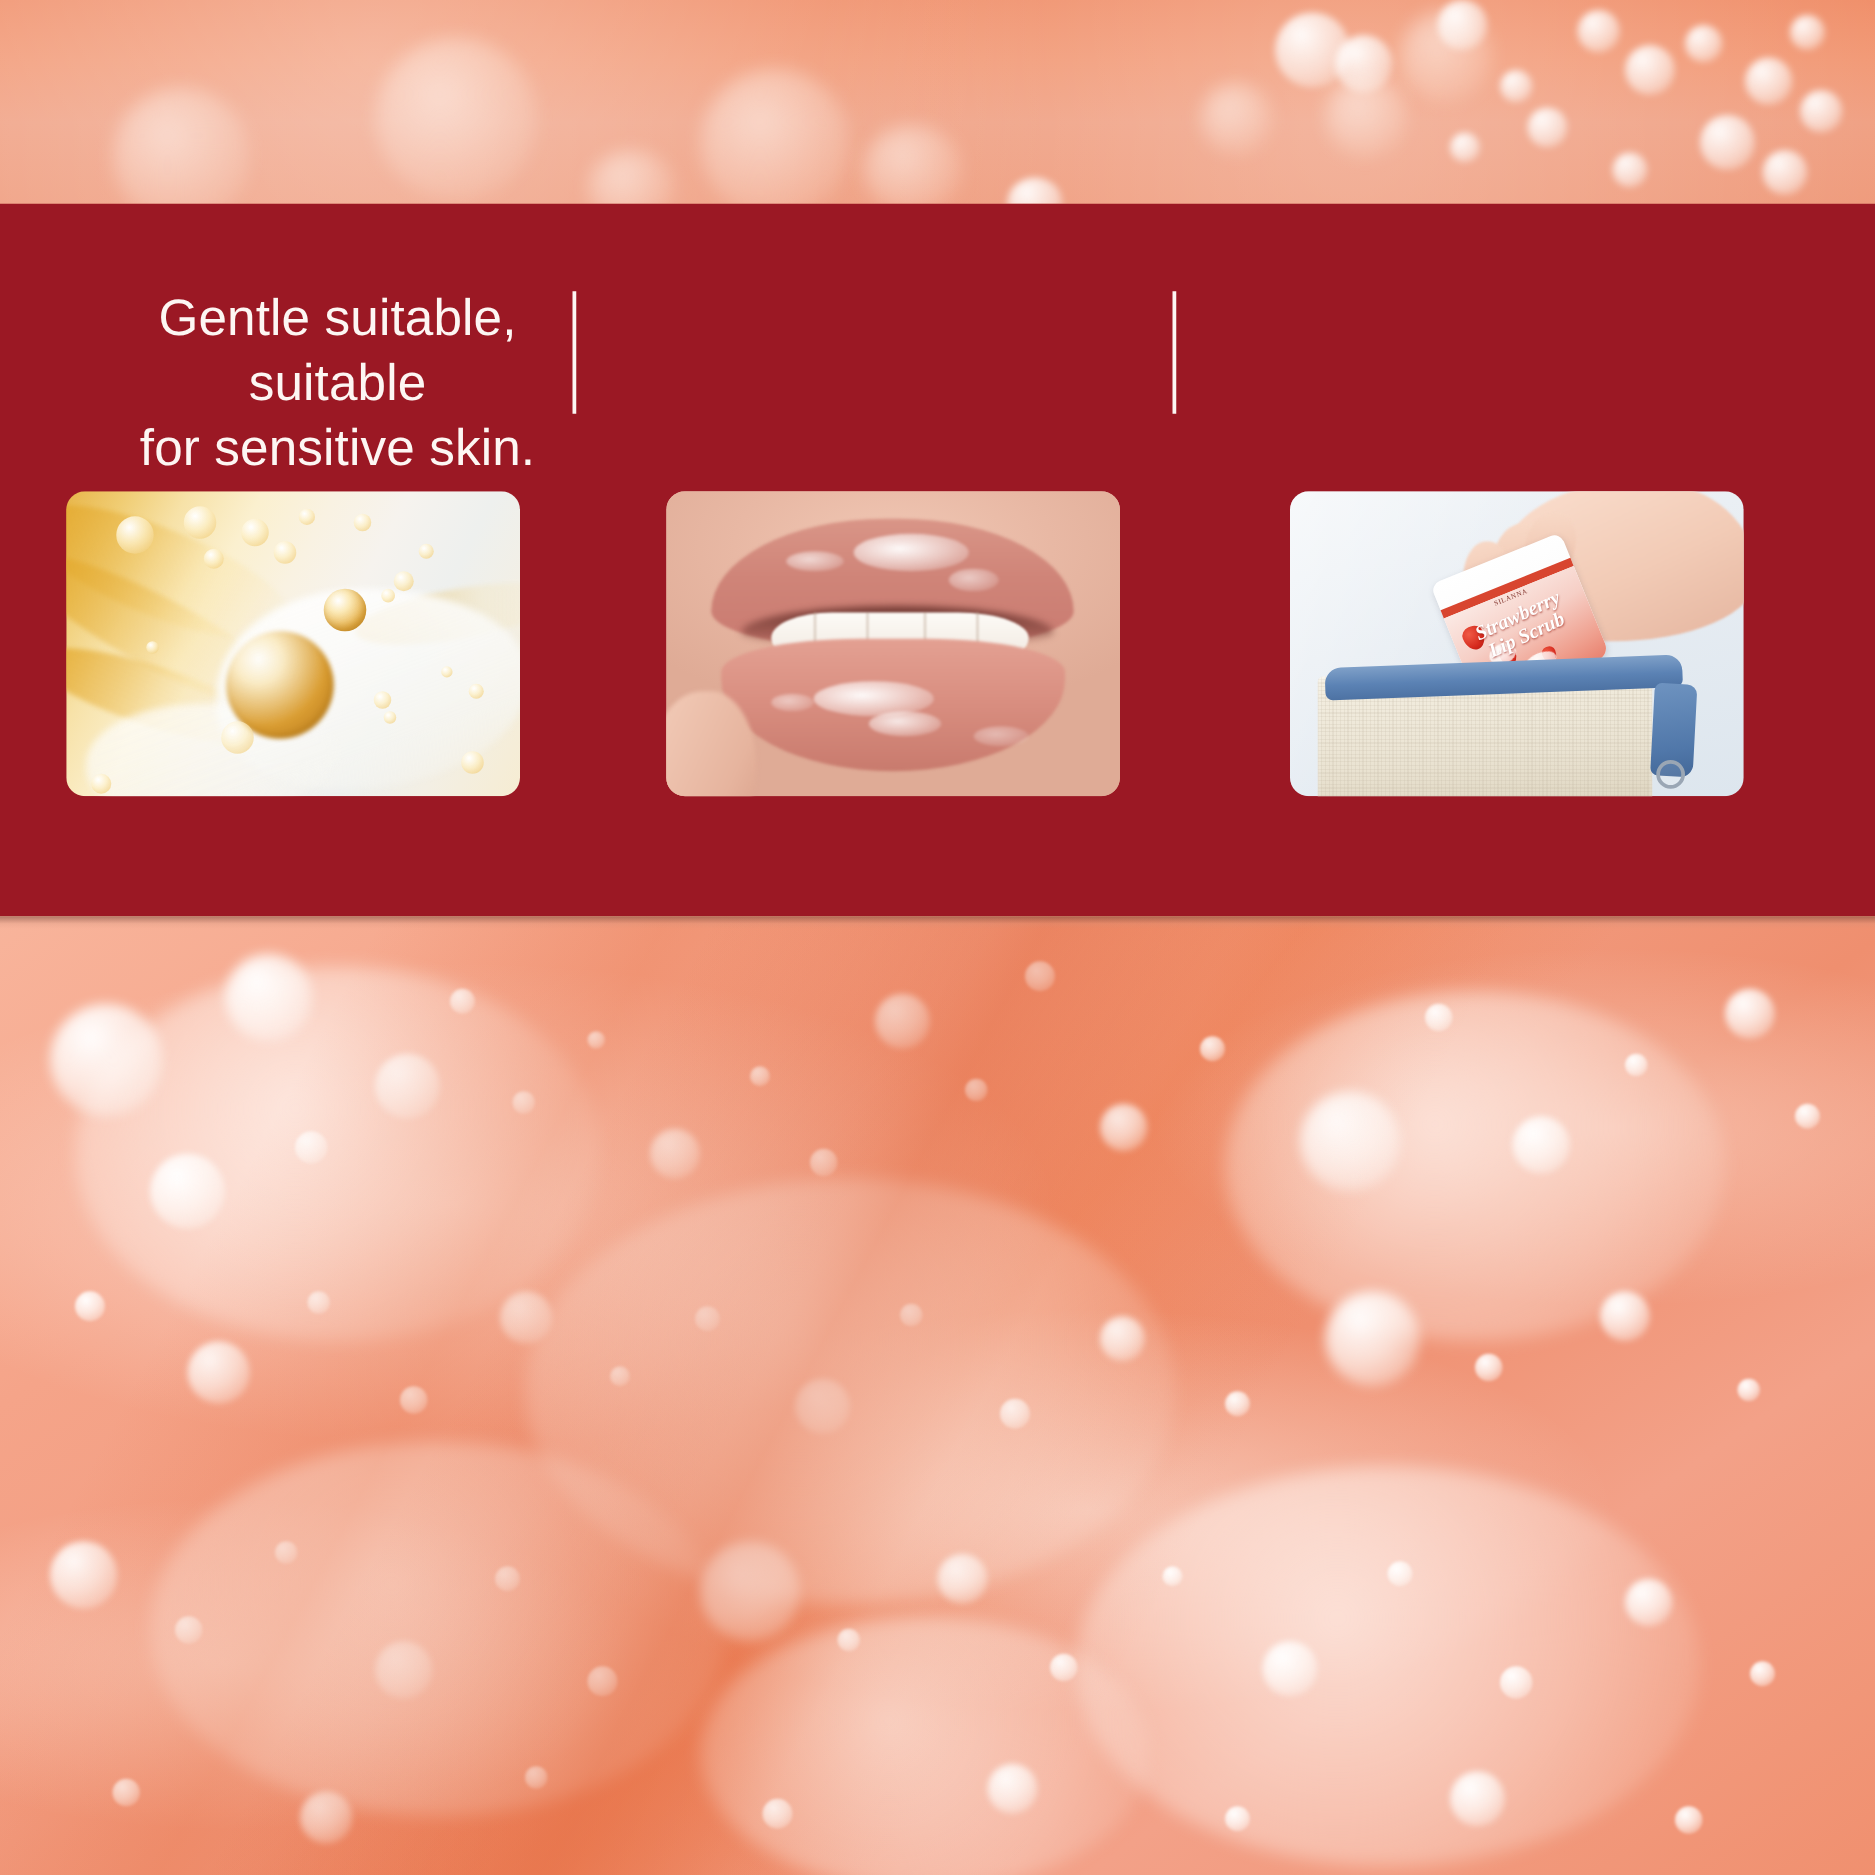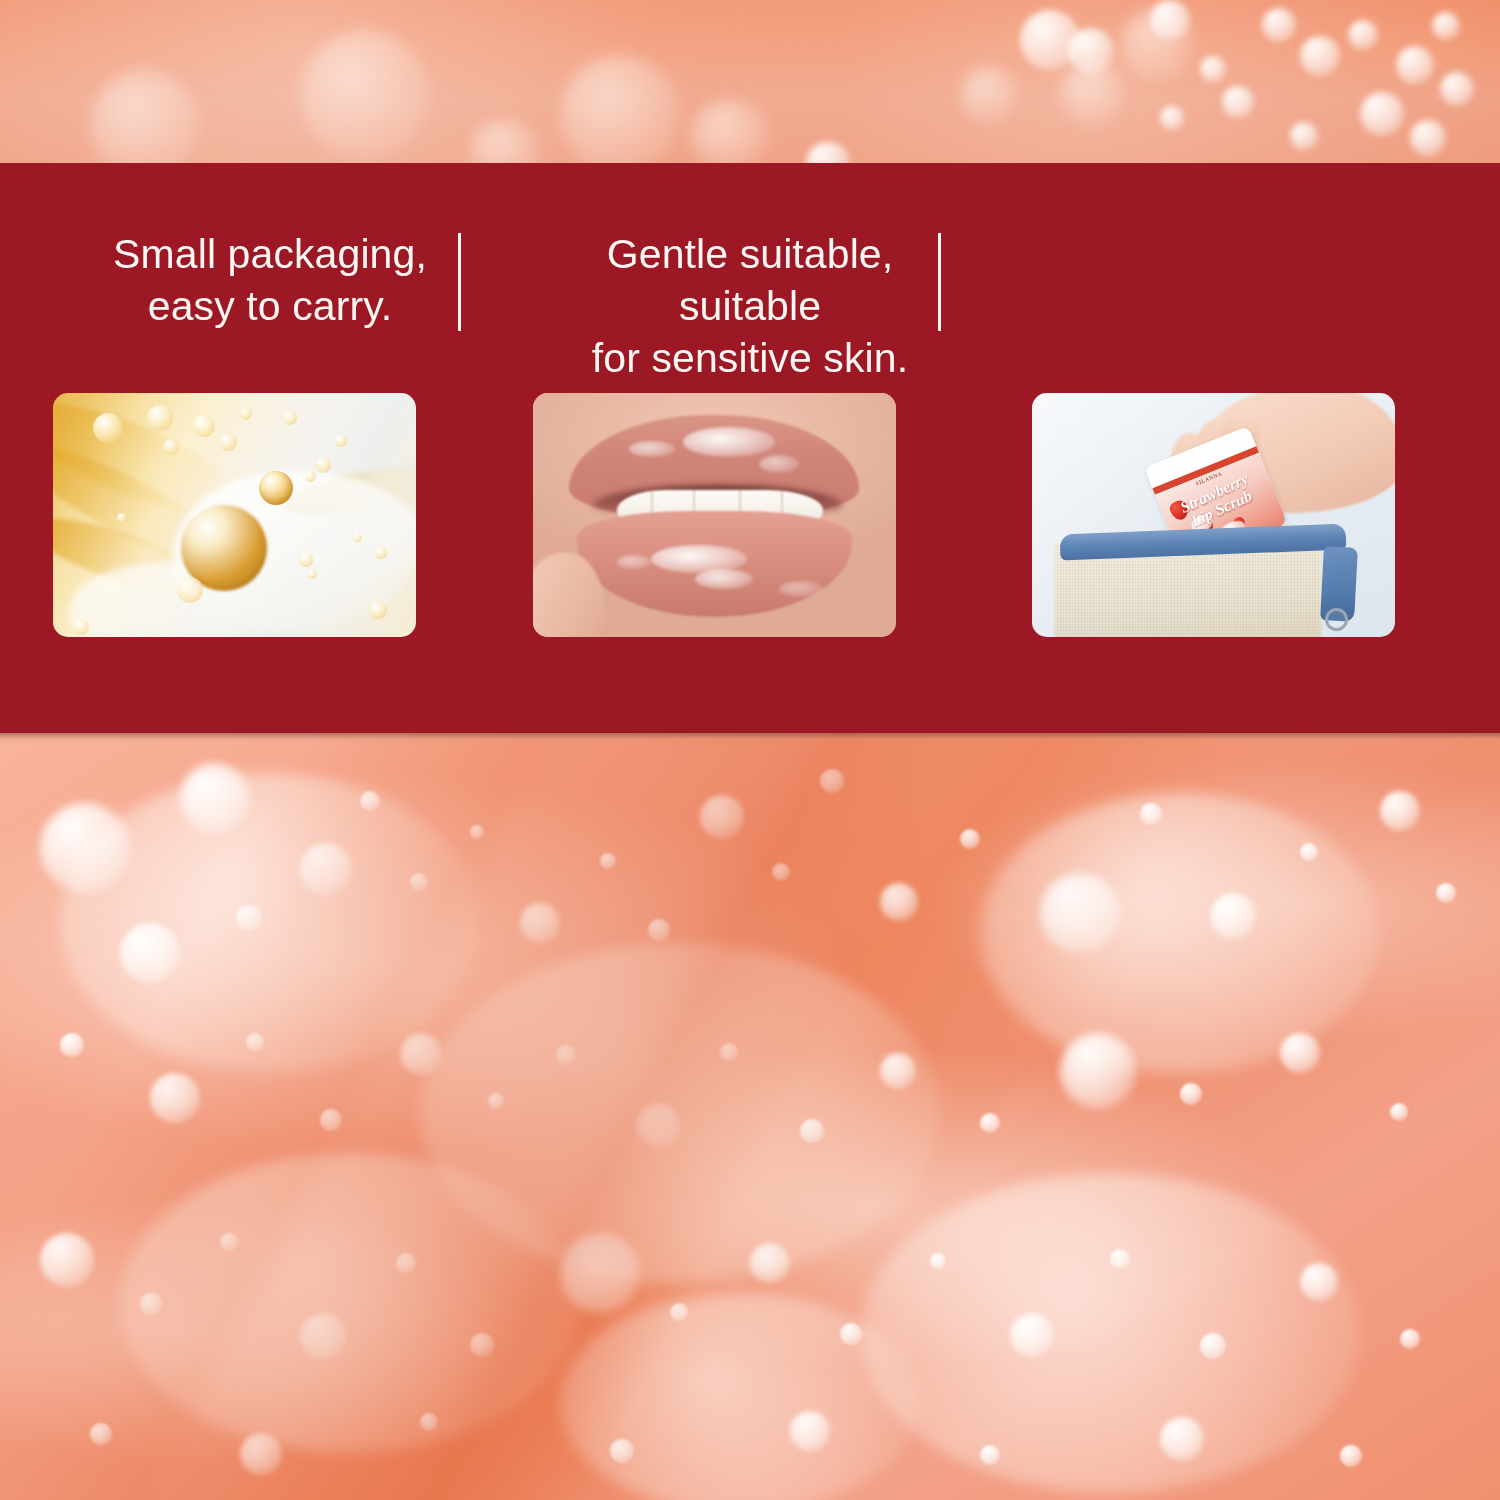--- a/index.html
+++ b/index.html
@@ -406,24 +406,20 @@
     <div class="bokeh soft" style="left:690px; top:100px; width:80px; height:70px;"></div>
     <div class="bokeh" style="left:806px; top:142px; width:44px; height:40px;"></div>
     <div class="bokeh soft" style="left:960px; top:66px; width:58px; height:58px;"></div>
     <div class="bokeh soft" style="left:470px; top:120px; width:70px; height:60px;"></div>
   </div>
 
   <div class="banner">
     <div class="banner-inner">
 
       <div class="features">
-        <div class="feature">
-          <div class="feature-title">Small packaging,
-easy to carry.</div>
-        </div>
         <div class="feature">
           <div class="feature-title">Gentle suitable, suitable
 for sensitive skin.</div>
         </div>
       </div>
 
       <div class="divider d1"></div>
       <div class="divider d2"></div>
 
       <div class="thumb t1">

